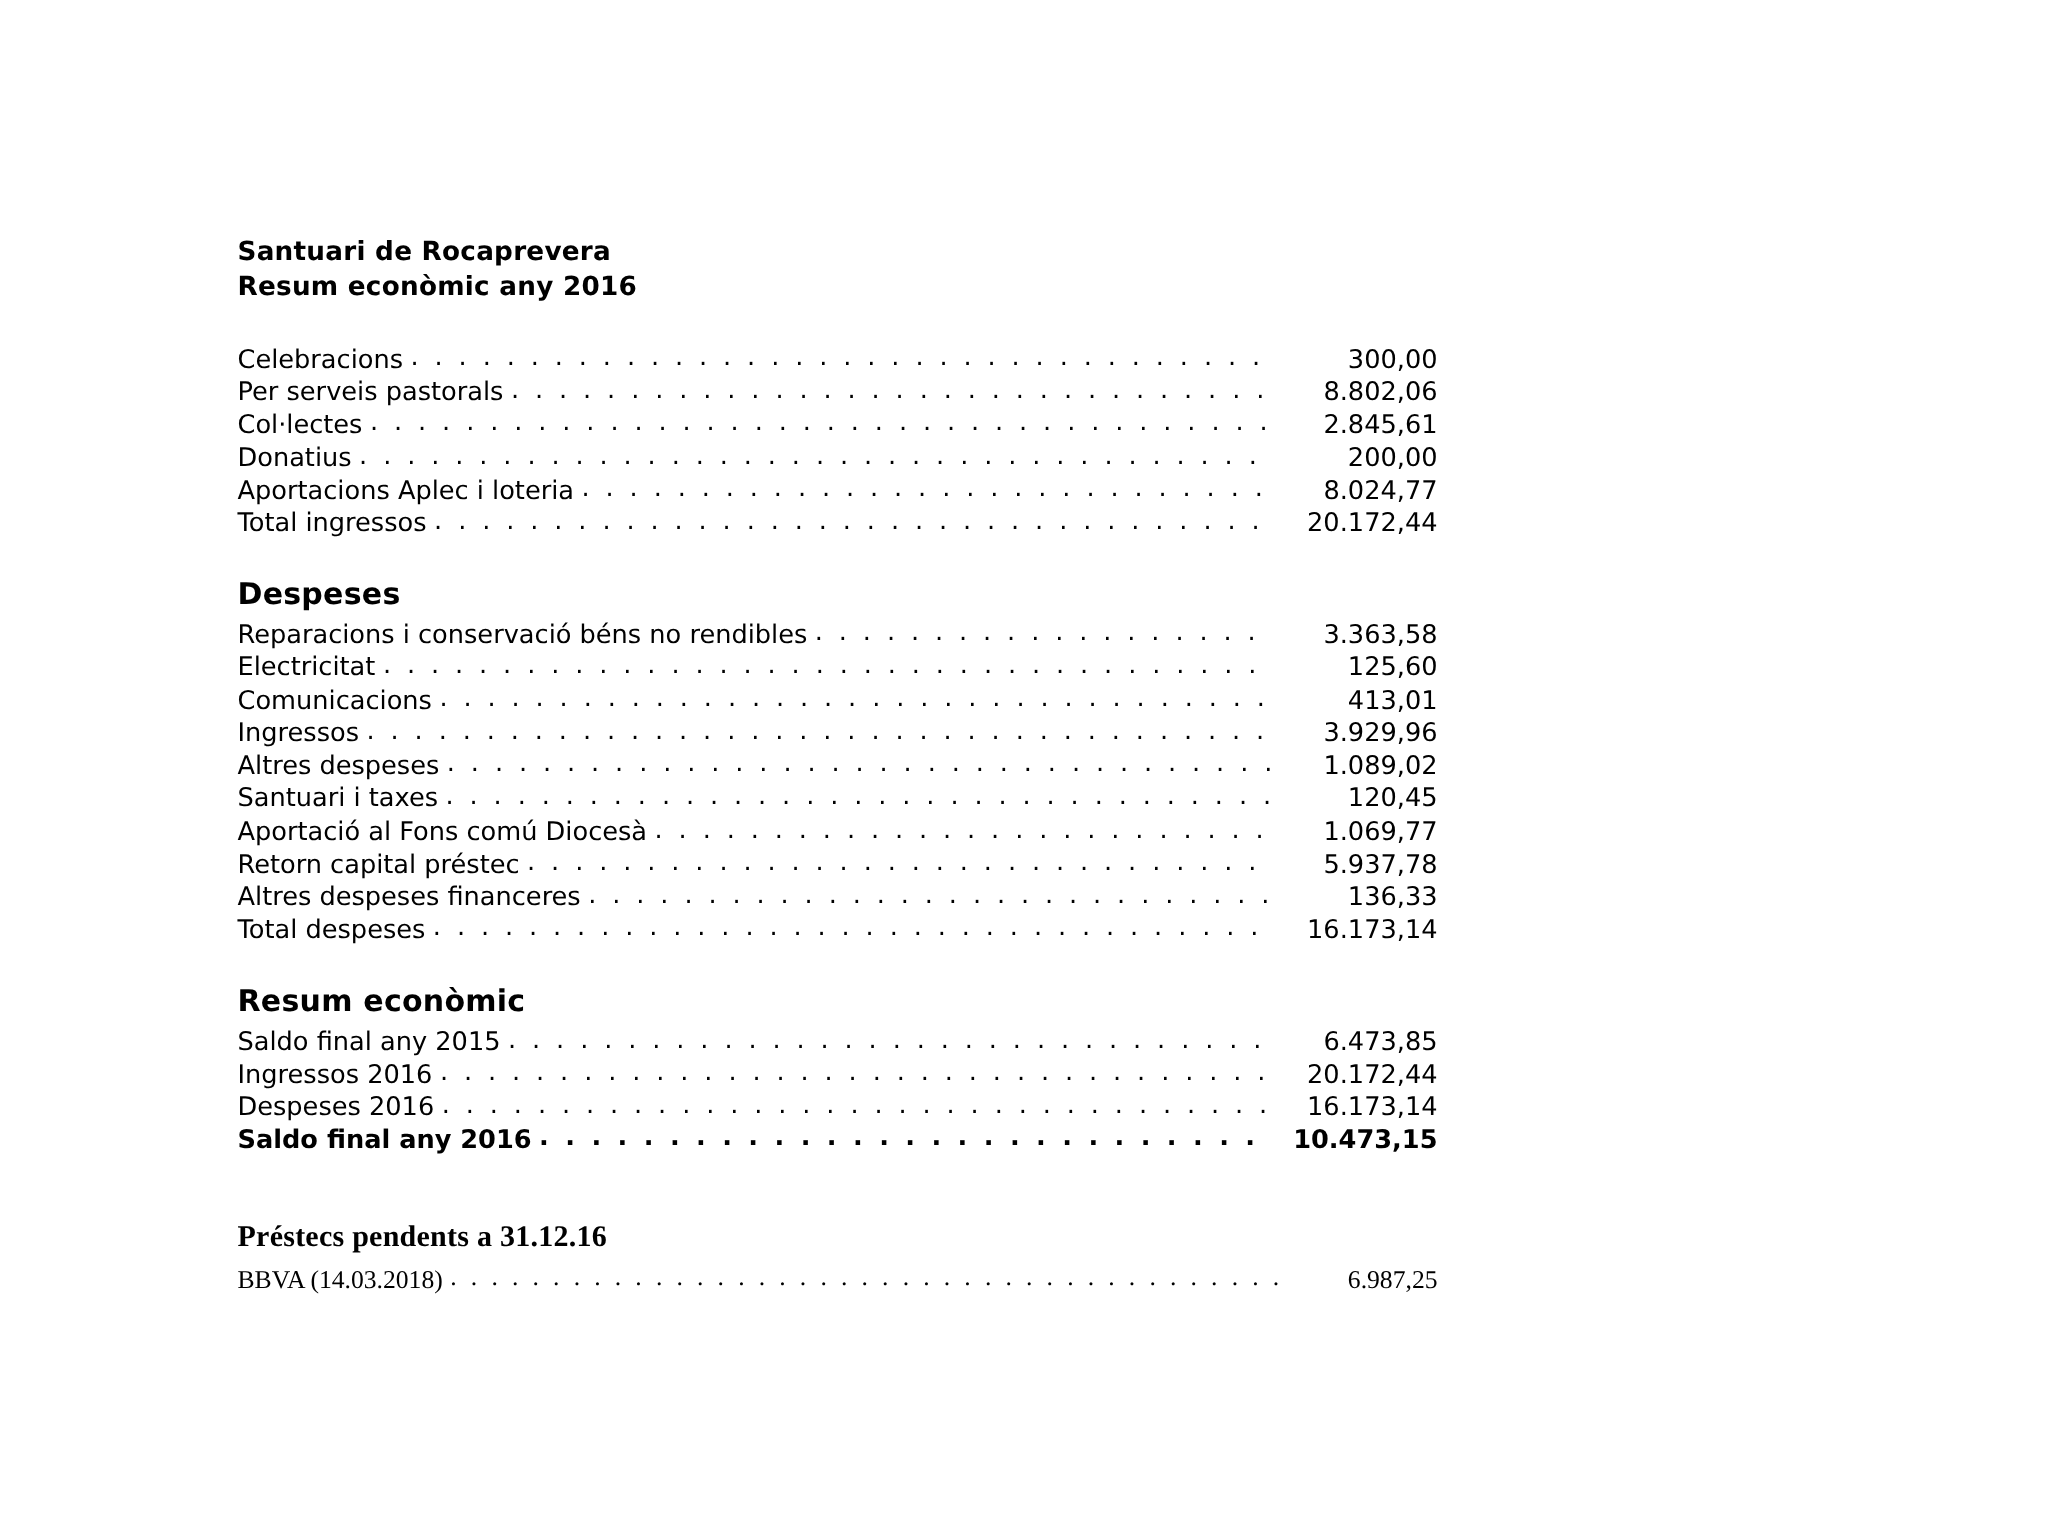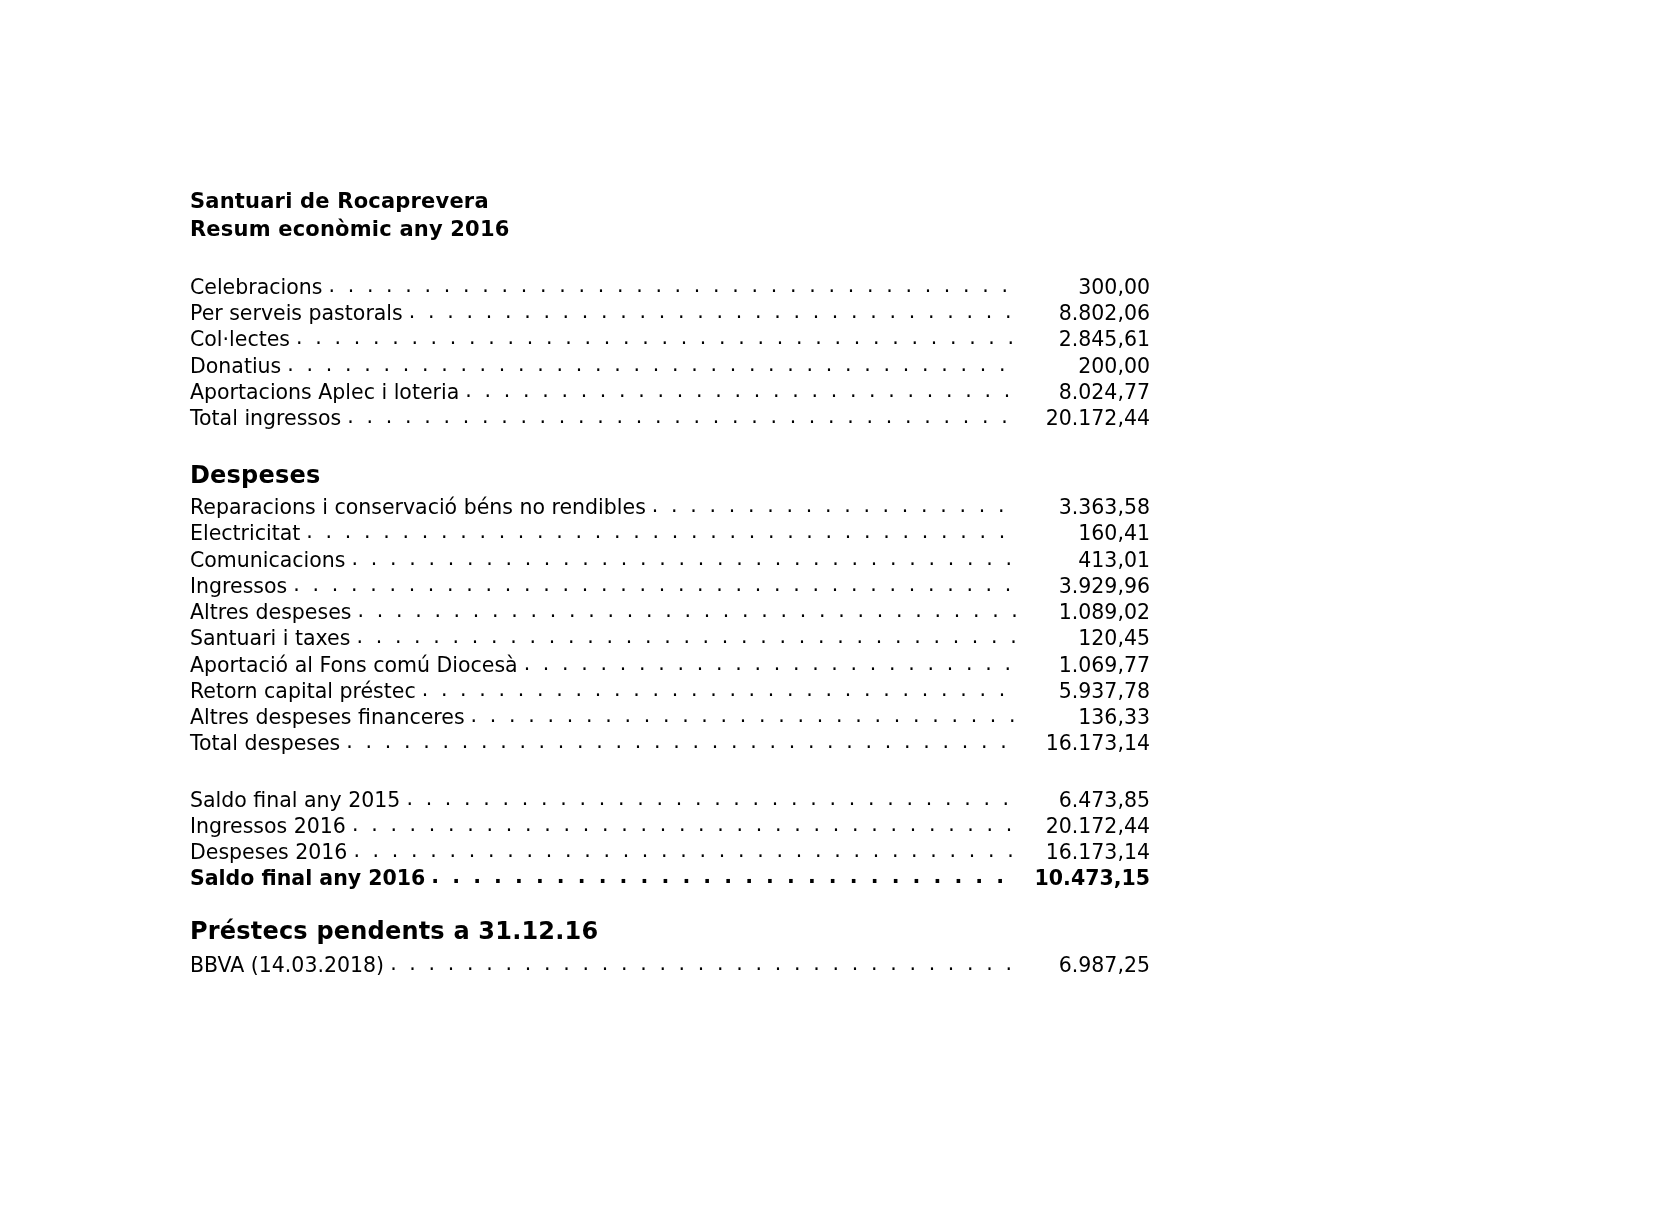--- a/index.html
+++ b/index.html
@@ -63,21 +63,22 @@
     width: 126px;
     padding-left: 6px;
   }
   .row.bold {
     font-weight: bold;
   }
   .row.bold .leader {
     letter-spacing: 3.0px;
   }
   .gap-big {
-    margin-top: 25px;
+    margin-top: 52px;
+    font-family: Liberation Serif, serif;
   }
   .loans-heading {
     font-size: 24px;
     font-weight: bold;
     letter-spacing: 0.2px;
     margin-bottom: 7px;
   }
   .loans .row .amount {
     width: 120px;
   }
@@ -126,21 +127,21 @@
   <div class="section">
     <div class="section-heading">Despeses</div>
     <div class="row">
       <span class="label">Reparacions i conservació béns no rendibles</span>
       <span class="leader">. . . . . . . . . . . . . . . . . . . . . . . . . . . . . . . . . . . . . . . . . . . . . . . . . . . . . . . . . . . . . . . . . . . . . . . . . . . . . . . . . . . . . . . . . . . . . . . . . . . . . . . . . . . . . . .</span>
       <span class="amount">3.363,58</span>
     </div>
     <div class="row">
       <span class="label">Electricitat</span>
       <span class="leader">. . . . . . . . . . . . . . . . . . . . . . . . . . . . . . . . . . . . . . . . . . . . . . . . . . . . . . . . . . . . . . . . . . . . . . . . . . . . . . . . . . . . . . . . . . . . . . . . . . . . . . . . . . . . . . .</span>
-      <span class="amount">160,41</span>
+      <span class="amount">125,60</span>
     </div>
     <div class="row">
       <span class="label">Comunicacions</span>
       <span class="leader">. . . . . . . . . . . . . . . . . . . . . . . . . . . . . . . . . . . . . . . . . . . . . . . . . . . . . . . . . . . . . . . . . . . . . . . . . . . . . . . . . . . . . . . . . . . . . . . . . . . . . . . . . . . . . . .</span>
       <span class="amount">413,01</span>
     </div>
     <div class="row">
       <span class="label">Ingressos</span>
       <span class="leader">. . . . . . . . . . . . . . . . . . . . . . . . . . . . . . . . . . . . . . . . . . . . . . . . . . . . . . . . . . . . . . . . . . . . . . . . . . . . . . . . . . . . . . . . . . . . . . . . . . . . . . . . . . . . . . .</span>
       <span class="amount">3.929,96</span>
@@ -171,20 +172,21 @@
       <span class="amount">136,33</span>
     </div>
     <div class="row">
       <span class="label">Total despeses</span>
       <span class="leader">. . . . . . . . . . . . . . . . . . . . . . . . . . . . . . . . . . . . . . . . . . . . . . . . . . . . . . . . . . . . . . . . . . . . . . . . . . . . . . . . . . . . . . . . . . . . . . . . . . . . . . . . . . . . . . .</span>
       <span class="amount">16.173,14</span>
     </div>
   </div>
 
   <div class="section">
+    <div class="section-heading">Resum econòmic</div>
     <div class="row">
       <span class="label">Saldo final any 2015</span>
       <span class="leader">. . . . . . . . . . . . . . . . . . . . . . . . . . . . . . . . . . . . . . . . . . . . . . . . . . . . . . . . . . . . . . . . . . . . . . . . . . . . . . . . . . . . . . . . . . . . . . . . . . . . . . . . . . . . . . .</span>
       <span class="amount">6.473,85</span>
     </div>
     <div class="row">
       <span class="label">Ingressos 2016</span>
       <span class="leader">. . . . . . . . . . . . . . . . . . . . . . . . . . . . . . . . . . . . . . . . . . . . . . . . . . . . . . . . . . . . . . . . . . . . . . . . . . . . . . . . . . . . . . . . . . . . . . . . . . . . . . . . . . . . . . .</span>
       <span class="amount">20.172,44</span>
     </div>

